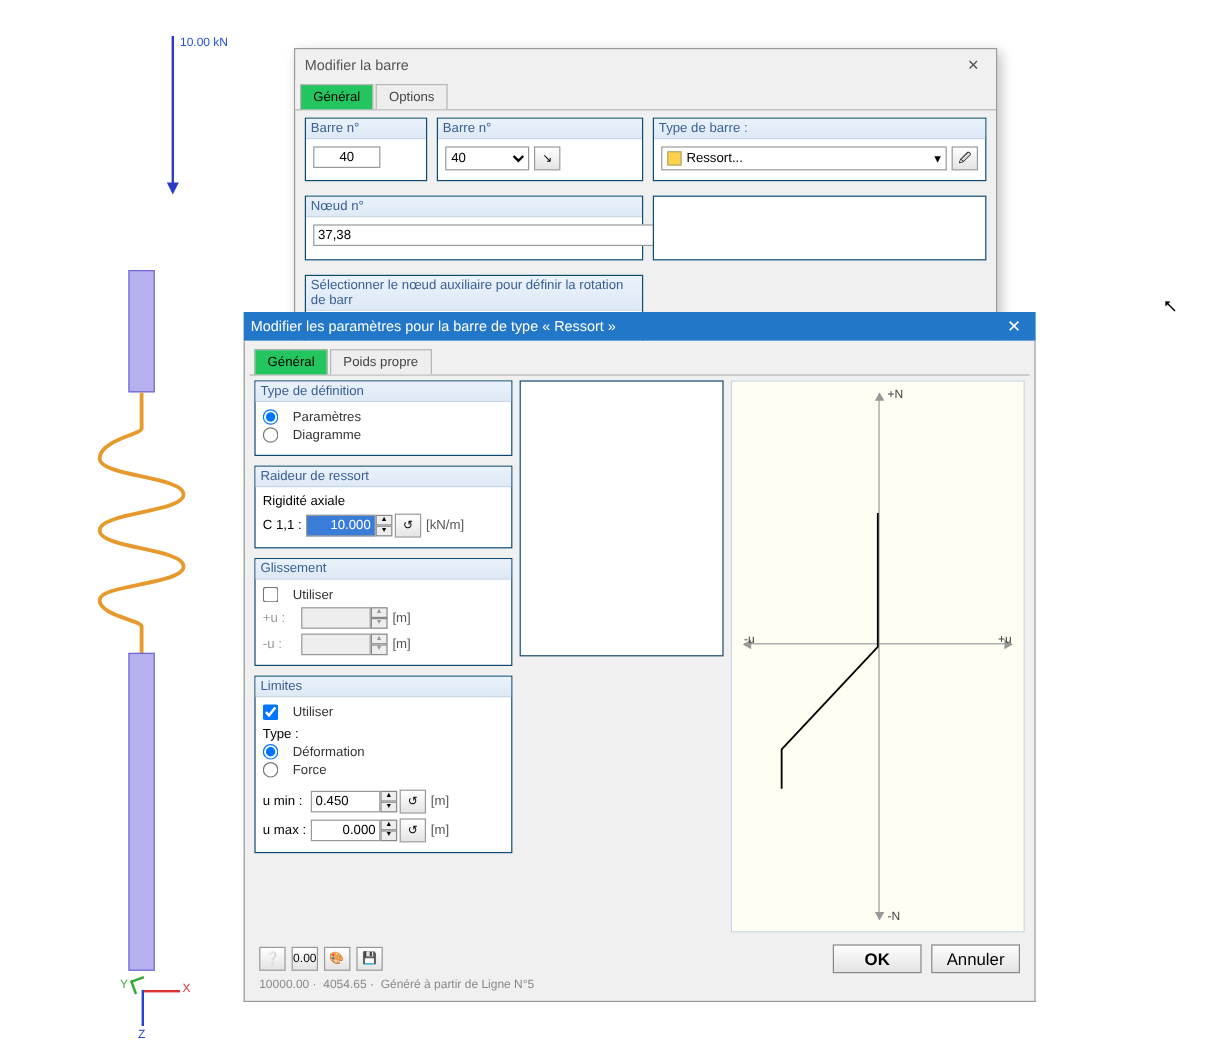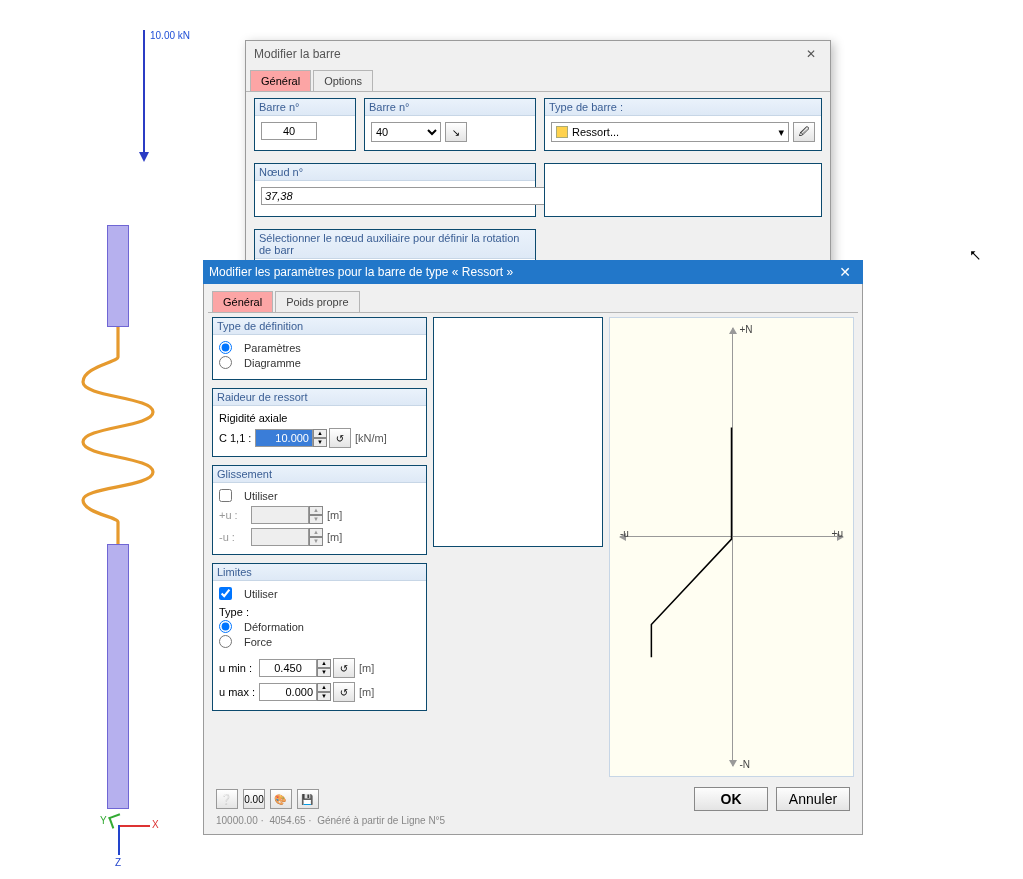--- a/index.html
+++ b/index.html
@@ -23,21 +23,21 @@
   .axes .y { position:absolute; left:10px; top:2px; width:12px; height:12px; border-left:2px solid #3a3; border-top:2px solid #3a3; transform:rotate(-20deg); }
   .axes .yl { position:absolute; left:0px; top:2px; color:#3a3; font-size:10px; }
   .axes .z { position:absolute; left:18px; top:12px; width:2px; height:30px; background:#24c; }
   .axes .zl { position:absolute; left:15px; top:44px; color:#24c; font-size:10px; }
 
   
   .dlg { position:absolute; background:#f0f0f0; border:1px solid #9b9b9b; box-shadow:3px 3px 10px rgba(0,0,0,.25); }
   .dlg-title { height:26px; line-height:26px; padding:0 8px; font-size:12px; color:#555; display:flex; justify-content:space-between; align-items:center; }
   .dlg-title .close { font-family: Arial; color:#555; cursor:pointer; padding:0 6px; }
   .tabs { display:flex; border-bottom:1px solid #b5b5b5; padding:3px 4px 0; background:#f0f0f0; }
-  .tab { padding:4px 10px; border:1px solid #b5b5b5; border-bottom:none; background:#fca5a5; margin-right:2px; font-size:11px; }
+  .tab { padding:4px 10px; border:1px solid #b5b5b5; border-bottom:none; background:#22c55e; margin-right:2px; font-size:11px; }
   .tab.inactive { background:#eee; color:#444; }
   .row { display:flex; gap:8px; padding:6px 8px; }
   .grp { border:1px solid #0c4a6e; background:#fff; padding:4px 6px 8px; flex-shrink:0; }
   .grp-title { font-size:11px; color:#3a5e94; background:linear-gradient(#eaf2fb,#dee9f6); padding:2px 4px; margin:-4px -6px 6px -6px; border-bottom:1px solid #c7d6e6; }
   .inp { border:1px solid #999; background:#fff; height:18px; padding:1px 3px; font-size:11px; }
   .inp[disabled] { background:#eee; color:#888; }
   .sel { border:1px solid #999; background:#fff; height:20px; font-size:11px; }
   .iconbtn { width:22px; height:20px; border:1px solid #999; background:linear-gradient(#fff,#e4e4e4); display:inline-flex; align-items:center; justify-content:center; font-size:10px; }
   .radio, .check { display:flex; align-items:center; gap:12px; margin:2px 0; font-size:11px; color:#333; }
   .radio input, .check input { margin:0; }
@@ -137,21 +137,21 @@
           <span style="margin-left:auto">▾</span>
         </div>
         <span class="iconbtn">🖉</span>
       </div>
     </div>
   </div>
 
   <div class="row">
     <div class="grp" style="width:282px;">
       <div class="grp-title">Nœud n°</div>
-      <input class="inp" style="width: 286px; font-style: italic;" value="37,38">
+      <input class="inp" style="width: 286px;" value="37,38">
     </div>
     <div class="grp" style="flex:1;height:54px"></div>
   </div>
 
   <div class="row" style="padding-bottom:10px">
     <div class="grp" style="width:282px;">
       <div class="grp-title">Sélectionner le nœud auxiliaire pour définir la rotation de barr</div>
       <div class="radio disabled">
         <input type="radio" checked="" style="">
           <span>Angle</span>
@@ -261,21 +261,21 @@
               <input type="radio" checked="" style="">
               <span>Déformation</span>
             </label>
           <label class="radio">
               <input type="radio" style="">
               <span>Force</span>
             </label>
           <div style="margin-top:10px;display:flex;align-items:center">
             <span style="width:40px">u min :</span>
             <span class="spin">
-                <input class="inp" style="text-align: center;" value="0.450">
+                <input class="inp" style="text-align: left;" value="0.450">
                 <span class="btns">
                   <span>▲</span>
                   <span>▼</span>
                 </span>
               </span>
             <span class="iconbtn" style="margin-left:2px">↺</span>
             <span class="unit">[m]</span>
           </div>
           <div style="margin-top:4px;display:flex;align-items:center">
             <span style="width:40px">u max :</span>

